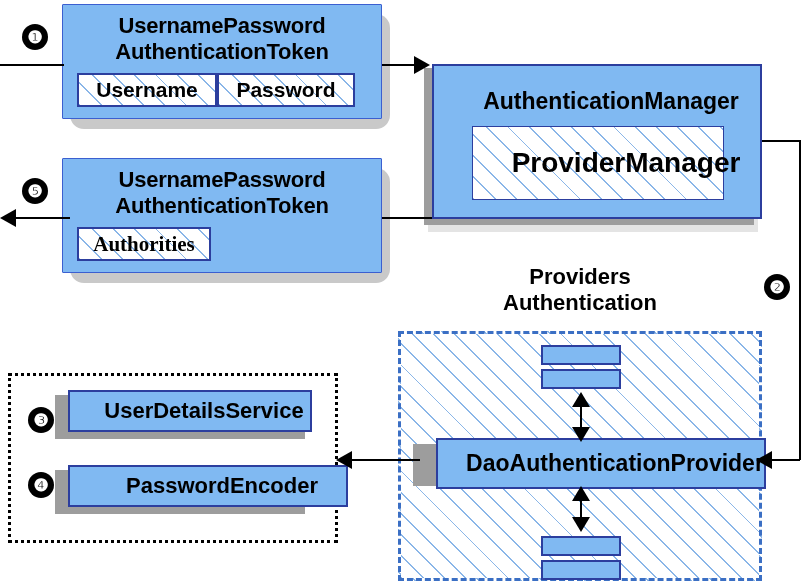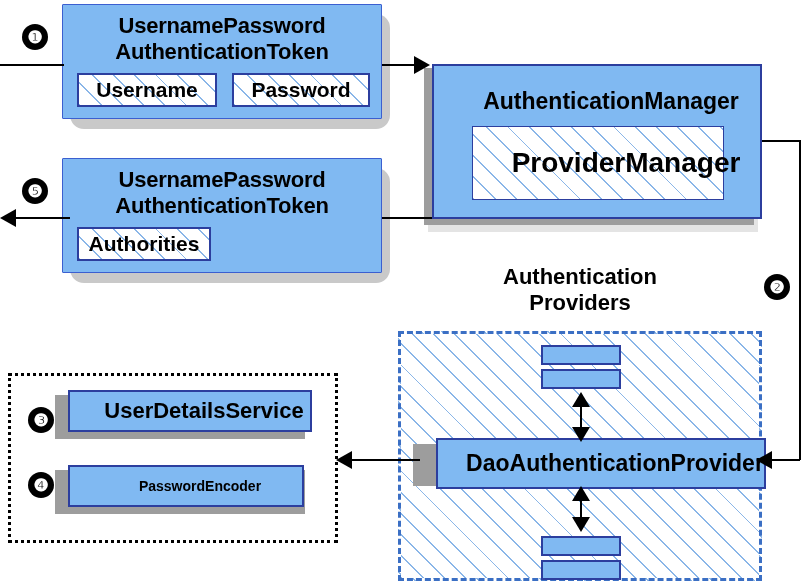--- a/index.html
+++ b/index.html
@@ -65,21 +65,21 @@
     text-align: center;
     font-weight: bold;
     font-size: 22px;
     color: #000;
     line-height: 26px;
     letter-spacing: -0.2px;
   }
   .field-row {
     position: absolute;
     display: flex;
-    gap: 15px;
+    gap: 0;
   }
   .field {
     border: 2px solid #2c3e9e;
     box-sizing: border-box;
     font-weight: bold;
     font-size: 21px;
     color: #000;
     display: flex;
     align-items: center;
     justify-content: center;
@@ -177,41 +177,41 @@
   <div class="abs arrow arrow-r" style="left:414px; top:56px;"></div>
 
   <div class="abs token-shadow" style="left:70px; top:168px; width:320px; height:115px;"></div>
 
   <div class="abs token-box" style="left:62px; top:158px; width:320px; height:115px;">
     <div class="token-title" style="top:8px;">
       <div>UsernamePassword</div>
       <div>AuthenticationToken</div>
     </div>
     <div class="field-row" style="left:14px; top:68px;">
-      <div class="field hatch" style="width:134px;">Authorities</div>
+      <div class="field hatch" style="width:134px;font-family:Liberation Serif, serif;">Authorities</div>
     </div>
   </div>
 
   <div class="abs badge" style="left:22px; top:178px;">❺</div>
 
   <div class="abs line-h" style="left:16px; top:217px; width:54px;"></div>
   <div class="abs arrow arrow-l" style="left:0px; top:209px;"></div>
 
   <div class="abs line-h" style="left:382px; top:217px; width:50px;"></div>
 
   <div class="abs line-h" style="left:762px; top:140px; width:39px;"></div>
   <div class="abs line-v" style="left:799px; top:140px; height:320px;"></div>
   <div class="abs line-h" style="left:770px; top:459px; width:30px;"></div>
   <div class="abs arrow arrow-l" style="left:756px; top:451px;"></div>
 
   <div class="abs badge" style="left:764px; top:274px;">❷</div>
 
   <div class="section-title" style="left:398px; top:264px; width:364px;">
+    <div>Providers</div>
     <div>Authentication</div>
-    <div>Providers</div>
   </div>
 
   <div class="abs dashed-blue hatch" style="left:398px; top:331px; width:364px; height:250px; z-index:1;"></div>
 
   <div class="abs blue-fill" style="left:541px; top:345px; width:80px; height:20px; z-index:4;"></div>
   <div class="abs blue-fill" style="left:541px; top:369px; width:80px; height:20px; z-index:4;"></div>
 
   <div class="abs line-v" style="left:580px; top:398px; height:36px;"></div>
   <div class="abs arrow arrow-u" style="left:572px; top:392px;"></div>
   <div class="abs arrow arrow-d" style="left:572px; top:427px;"></div>
@@ -231,18 +231,18 @@
 
   <div class="abs badge" style="left:28px; top:407px;">❸</div>
   <div class="abs badge" style="left:28px; top:472px;">❹</div>
 
   <div class="abs shadow-layer2" style="left:58px; top:398px; width:250px; height:46px;"></div>
   <div class="abs shadow-layer" style="left:55px; top:395px; width:250px; height:44px;"></div>
   <div class="abs blue-fill rect-label" style="left:68px; top:390px; width:244px; height:42px; font-size:22px; z-index:4;">UserDetailsService</div>
 
   <div class="abs shadow-layer2" style="left:58px; top:473px; width:250px; height:46px;"></div>
   <div class="abs shadow-layer" style="left:55px; top:470px; width:250px; height:44px;"></div>
-  <div class="abs blue-fill rect-label" style="left:68px; top:465px; width:236px; height:42px; font-size:14px; z-index:4;">PasswordEncoder</div>
+  <div class="abs blue-fill rect-label" style="left:68px; top:465px; width:280px; height:42px; font-size:22px; z-index:4;">PasswordEncoder</div>
 
   <div class="abs line-h" style="left:352px; top:459px; width:68px;"></div>
   <div class="abs arrow arrow-l" style="left:336px; top:451px;"></div>
 
 </div>
 
 </body></html>

